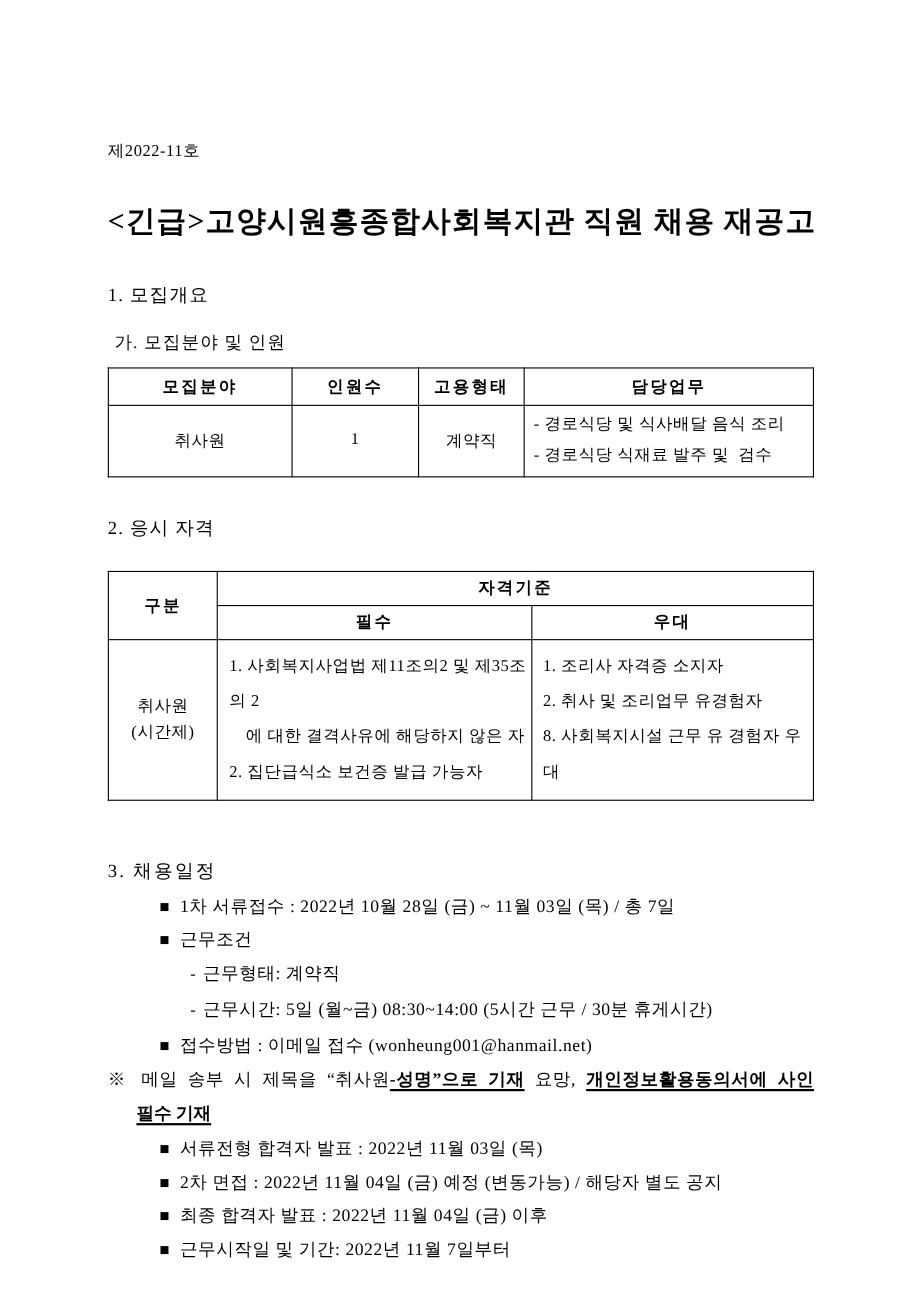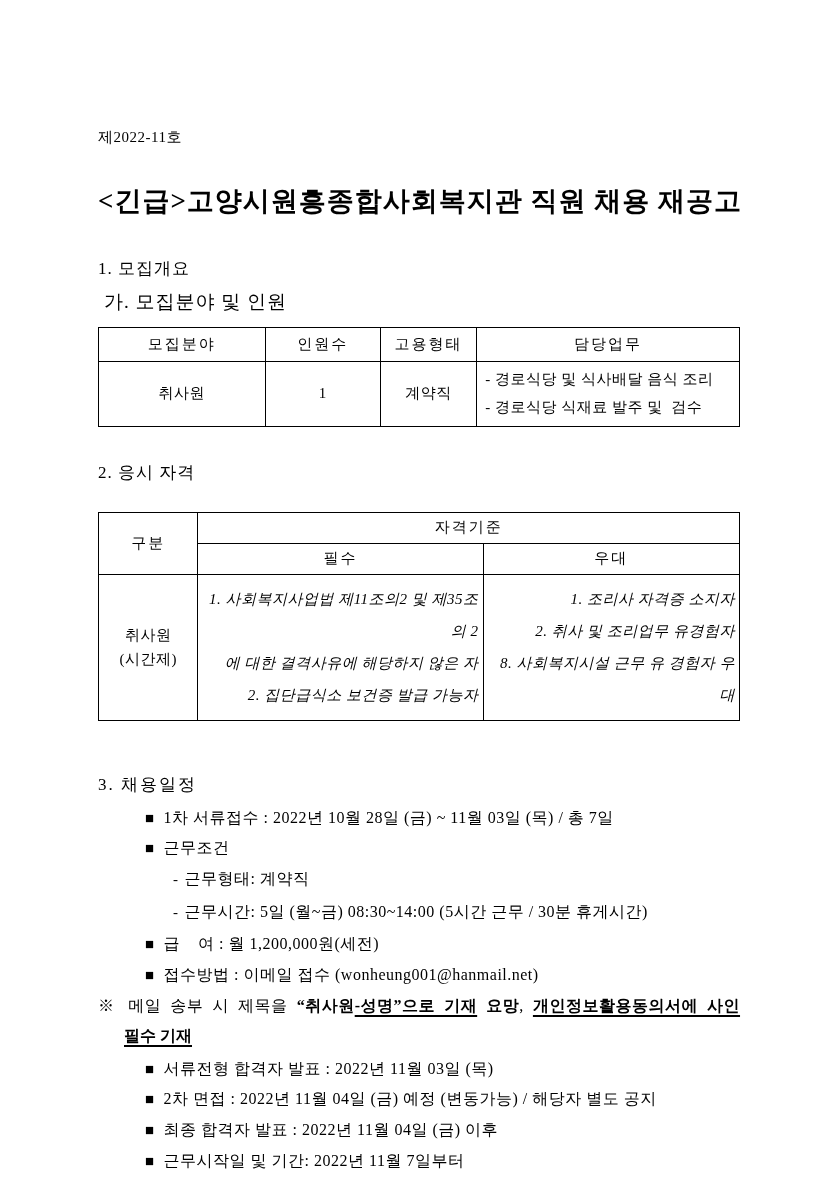--- a/index.html
+++ b/index.html
@@ -26,61 +26,60 @@
     letter-spacing: 1px;
     white-space: nowrap;
   }
   .section-heading {
     font-size: 17px;
     font-weight: normal;
     letter-spacing: 1px;
   }
   .sec1-heading { margin-top: 38px; }
   .subheading {
-    margin-top: 9px;
-    font-size: 19px;
+    margin-top: 21px;
+    font-size: 16px;
     padding-left: 6px;
     letter-spacing: 1px;
   }
   
   table {
     border-collapse: collapse;
     width: 100%;
     table-layout: fixed;
   }
   th, td {
     border: 1.5px solid #000;
     font-size: 15px;
     text-align: center;
     vertical-align: middle;
     letter-spacing: 0.5px;
   }
-  th { font-weight: normal; letter-spacing: 2px; }
+  th { font-weight: bold; letter-spacing: 2px; }
   .table1 { margin-top: 12px; }
   .table1 th { height: 34px; }
   .table1 td { height: 62px; }
   .table1 .duties-cell {
     text-align: left;
     padding: 4px 6px 4px 8px;
   }
   .table1 .duties-cell div {
     line-height: 1.85;
     white-space: pre-wrap;
     letter-spacing: 0.5px;
   }
   .sec2-heading { margin-top: 34px; }
   .table2 { margin-top: 28px; }
   .table2 th { height: 31px; }
   .table2 td.body-cell { height: 104px; }
   .table2 .group-cell div { line-height: 1.6; }
   .table2 .list-cell {
-    text-align: right;
+    text-align: left;
     padding: 8px 4px 8px 10px;
     vertical-align: middle;
-    font-style: italic;
   }
   .table2 .list-cell div {
     line-height: 2.15;
     white-space: pre-wrap;
   }
   .table2 .list-cell div.cont { padding-left: 15px; }
   
   .sec3-heading { margin-top: 52px; letter-spacing: 2px; }
   .sched { margin-top: 12px; font-size: 16px; }
   .line {
@@ -101,21 +100,21 @@
   }
   .line.sub .bullet { margin-right: 6px; }
   .note-line {
     text-align: justify;
     text-align-last: justify;
     margin-bottom: 11.5px;
     line-height: 1.2;
     letter-spacing: 0.5px;
   }
   .note-line span, .note-line2 span { white-space: pre-wrap; }
-  .b { font-weight: bold; margin-top: 40px; }
+  .b { font-weight: normal; margin-top: 40px; }
   .bu {
     font-weight: bold;
     text-decoration: underline;
     text-underline-offset: 4px;
     text-decoration-thickness: 1.5px;
   }
   .note-line2 {
     padding-left: 26px;
     margin-bottom: 13px;
     line-height: 1.2;
@@ -205,23 +204,20 @@
     <div class="line">
       <span class="bullet">■</span><span class="txt">근무조건</span>
     </div>
     <div class="line sub">
       <span class="bullet">-</span><span class="txt">근무형태: 계약직</span>
     </div>
     <div class="line sub">
       <span class="bullet">-</span><span class="txt">근무시간: 5일 (월~금) 08:30~14:00 (5시간 근무 / 30분 휴게시간)</span>
     </div>
     <div class="line">
-      <span class="bullet">■</span><span class="txt">급    여 : 월 1,200,000원(세전)</span>
-    </div>
-    <div class="line">
       <span class="bullet">■</span><span class="txt">접수방법 : 이메일 접수 (wonheung001@hanmail.net)</span>
     </div>
 
     <div class="note-line">
       <span>※ 메일 송부 시 제목을 </span><span class="b">“취사원</span><span class="bu">-성명”으로 기재</span><span class="b"> 요망</span><span>, </span><span class="bu">개인정보활용동의서에 사인</span>
     </div>
     <div class="note-line2">
       <span class="bu">필수 기재</span>
     </div>
 

